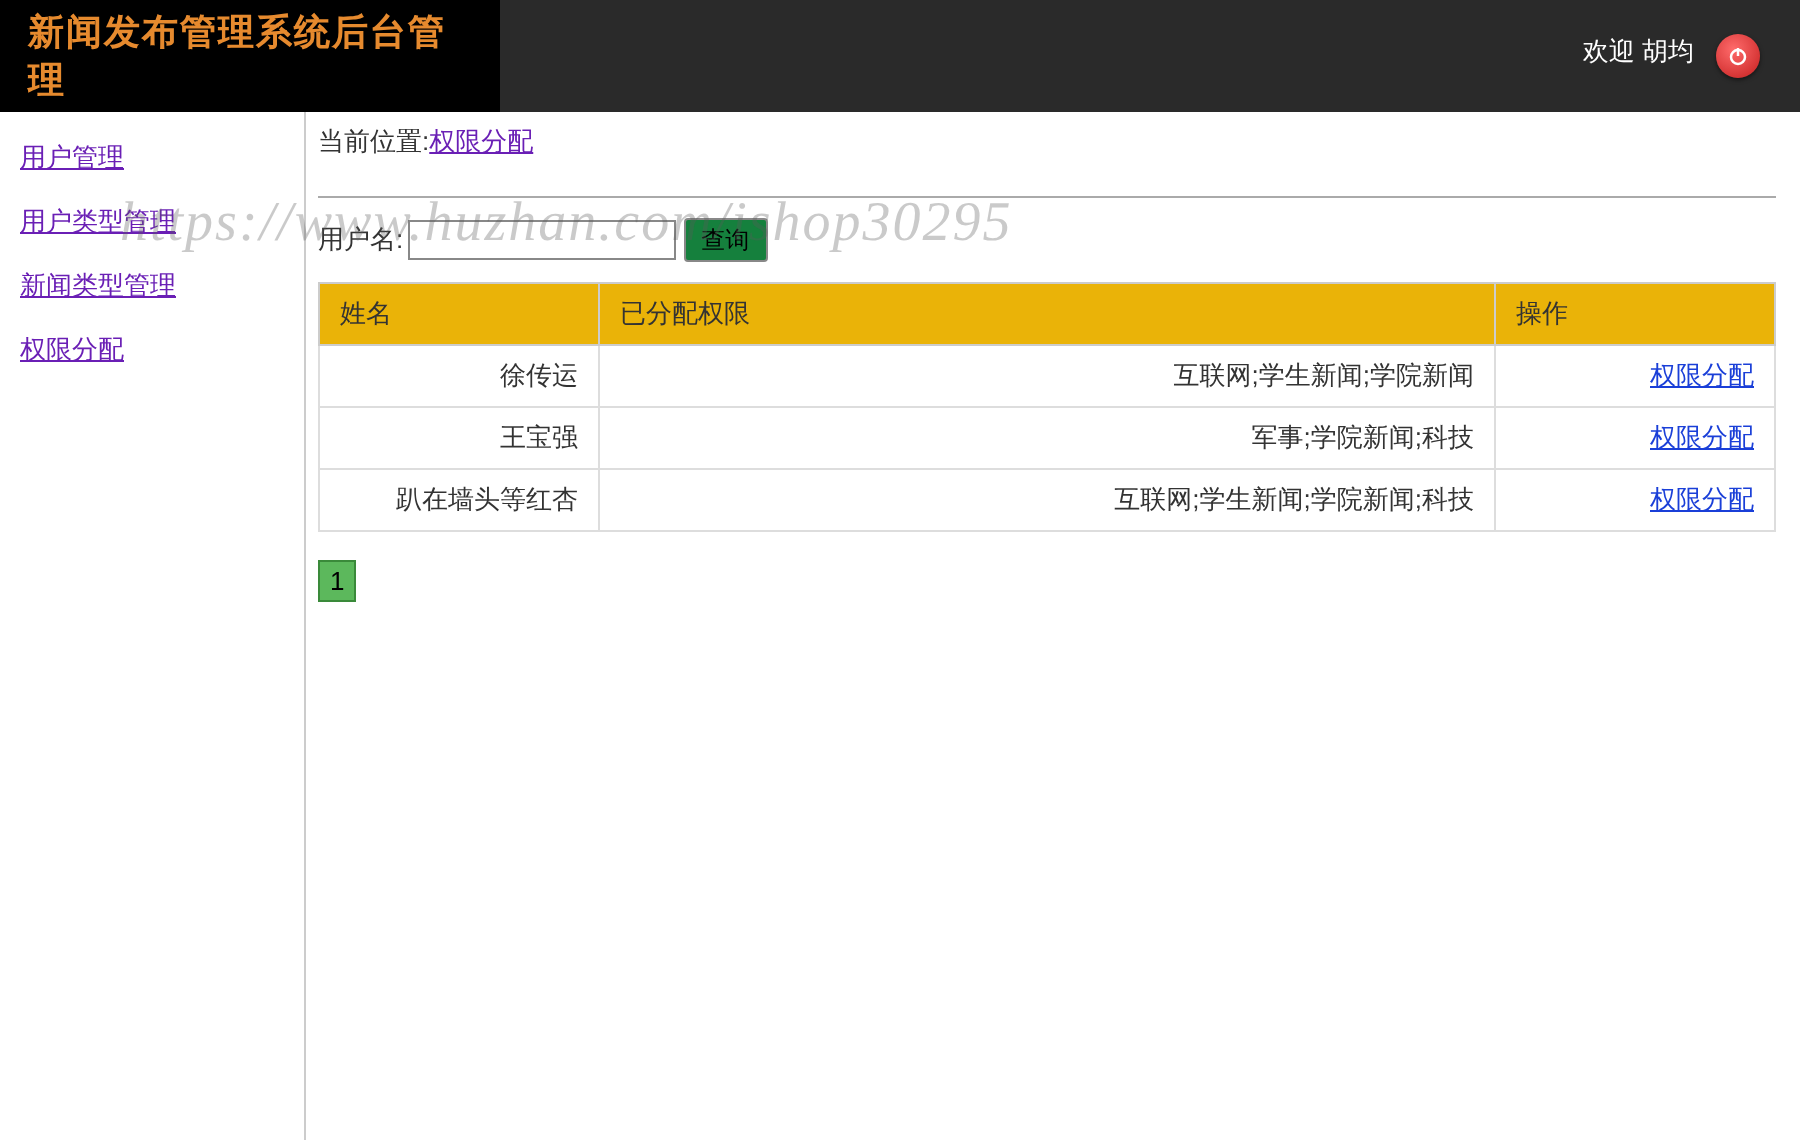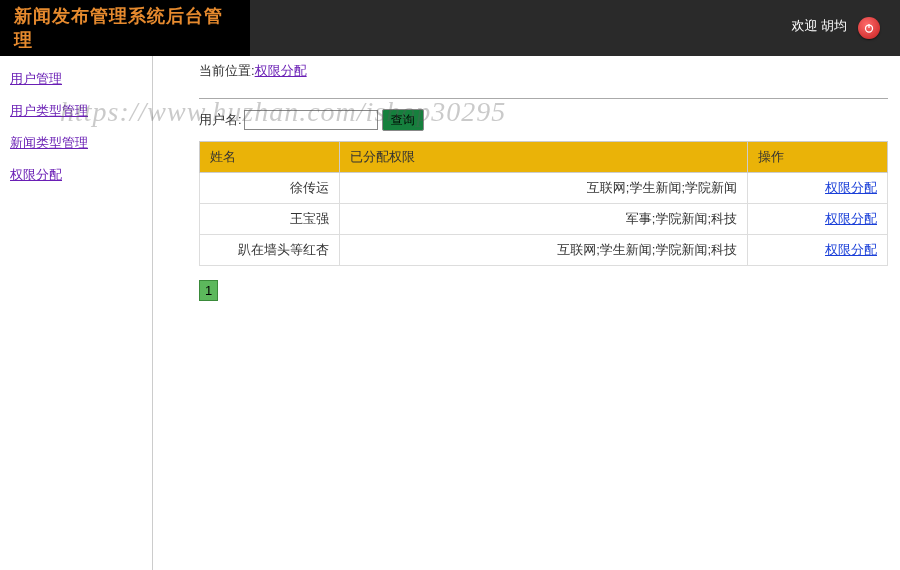--- a/index.html
+++ b/index.html
@@ -3,21 +3,21 @@
   <meta charset="utf-8">
   <style>
     * { margin: 0; padding: 0; box-sizing: border-box; }
     body { font-family: "Microsoft YaHei", SimSun, Arial, sans-serif; font-size: 13px; color: #333; background: #fff; }
     .header { background: #2a2a2a; height: 56px; display: flex; align-items: center; justify-content: space-between; padding: 0 20px 0 0; }
     .header-title-wrap { background: #000; height: 56px; display: flex; align-items: center; padding: 0 14px; width: 250px; }
     .header-title { color: #e68a2e; font-size: 18px; font-weight: bold; letter-spacing: 1px; }
     .header-right { display: flex; align-items: flex-start; gap: 11px; color: #fff; font-size: 13px; }
     .power-btn { width: 22px; height: 22px; border-radius: 50%; background: radial-gradient(circle at 40% 35%, #ff6b6b, #c41e1e); display: flex; align-items: center; justify-content: center; cursor: pointer; box-shadow: 0 1px 2px rgba(0,0,0,.5); }
     .power-btn svg { width: 12px; height: 12px; }
-    .layout { display: flex; gap: 40px; }
+    .layout { display: flex; }
     .sidebar { width: 153px; border-right: 1px solid #ccc; padding: 14px 0 0 10px; min-height: 514px; }
     .sidebar a { display: block; color: #6a1fb5; text-decoration: underline; font-size: 13px; margin-bottom: 14px; }
     .main { flex: 1; padding: 6px 12px 0 6px; }
     .breadcrumb { font-size: 13px; margin-bottom: 18px; }
     .breadcrumb a { color: #6a1fb5; text-decoration: underline; }
     .hr { border: none; border-top: 1px solid #aaa; margin: 2px 0 10px 0; }
     .toolbar { margin-bottom: 10px; font-size: 13px; }
     .toolbar label { margin-right: 2px; }
     .toolbar input[type=text] { height: 20px; width: 134px; border: 1px solid #888; padding: 0 3px; font-size: 12px; }
     .toolbar button { height: 22px; padding: 0 8px; margin-left: 4px; font-size: 12px; border: 1px solid #888; background: #15803d; border-radius: 2px; cursor: pointer; }

